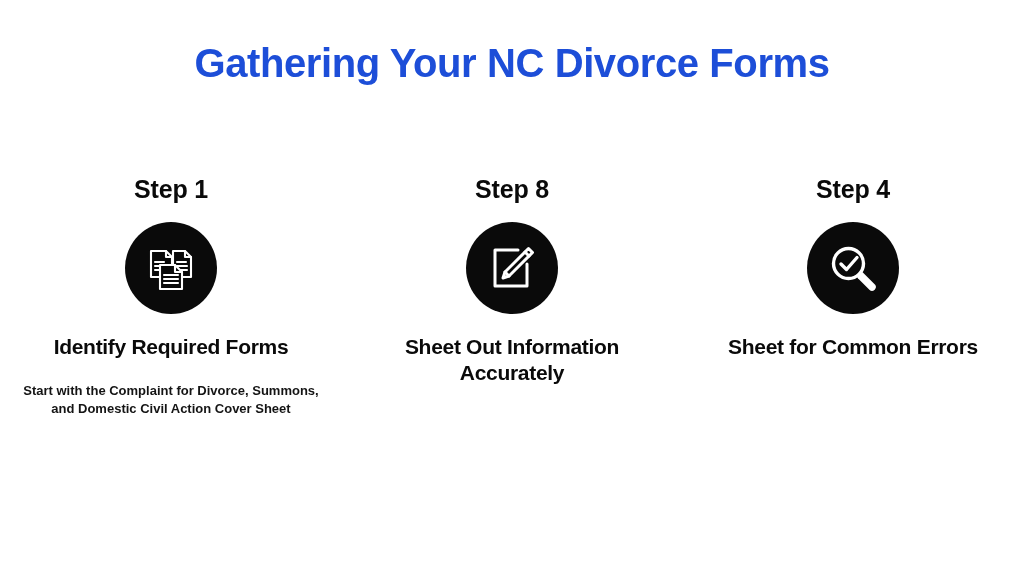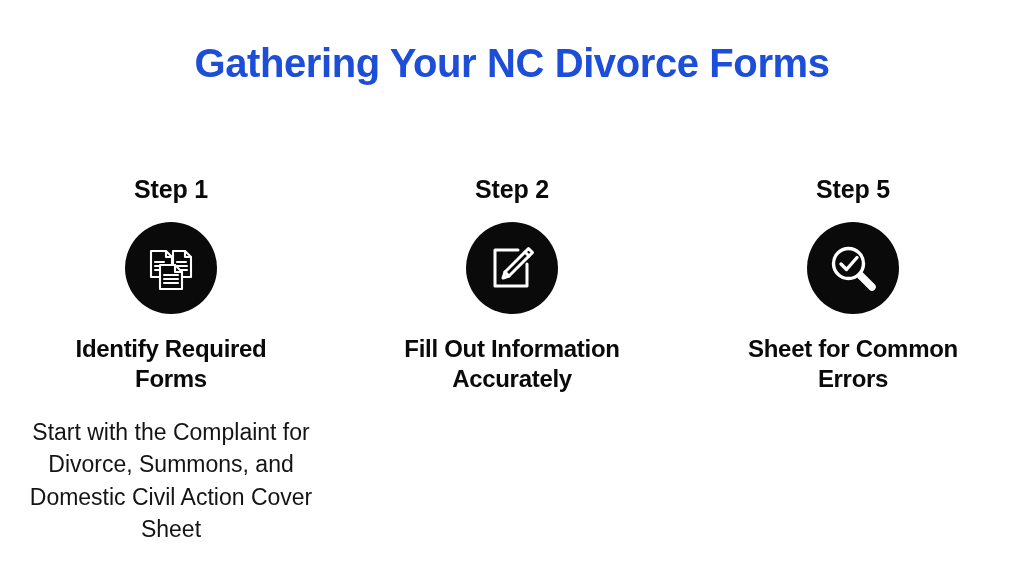--- a/index.html
+++ b/index.html
@@ -76,32 +76,32 @@
     align-items: center;
     justify-content: center;
     margin-bottom: 20px;
     flex: none;
   }
   .step-icon-badge svg {
     display: block;
   }
 
   .step-heading {
-    font-size: 24px;
+    font-size: 21px;
     font-weight: 700;
     letter-spacing: -0.3px;
     line-height: 1.25;
     color: #0a0a0a;
     margin: 0 0 22px 0;
     max-width: 300px;
   }
 
   .step-body {
-    font-size: 23px;
-    font-weight: 400;
+    font-size: 13px;
+    font-weight: 700;
     line-height: 1.42;
     color: #141414;
     margin: 0;
     max-width: 312px;
   }
 
   .step-col-1 .step-heading { max-width: 260px; }
   .step-col-1 .step-body { max-width: 300px; }
   .step-col-2 .step-heading { max-width: 290px; }
   .step-col-2 .step-body { max-width: 280px; }
@@ -138,43 +138,43 @@
           </svg>
         </span>
       </div>
 
       <div class="step-heading">Identify Required Forms</div>
 
       <p class="step-body">Start with the Complaint for Divorce, Summons, and Domestic Civil Action Cover Sheet</p>
     </div>
 
     <div class="step step-col-2">
-      <div class="step-label">Step 2</div>
+      <div class="step-label">Step 8</div>
 
       <div class="step-icon-badge">
         <span>
           <svg width="50" height="50" viewBox="0 0 50 50" fill="none" stroke="#ffffff" stroke-width="3" stroke-linecap="round" stroke-linejoin="round">
 
             <path d="M31 7 H8 V43 H40 V21"></path>
 
             <path d="M41.5 5.5 L45.5 9.5 L22 33 L16 35 L18 29 Z" fill="#0a0a0a"></path>
 
             <path d="M38 9 L42 13"></path>
 
             <path d="M18 29 L22 33"></path>
           </svg>
         </span>
       </div>
 
-      <div class="step-heading">Fill Out Information Accurately</div>
+      <div class="step-heading">Sheet Out Information Accurately</div>
 
     </div>
 
     <div class="step step-col-3">
-      <div class="step-label">Step 5</div>
+      <div class="step-label">Step 4</div>
 
       <div class="step-icon-badge">
         <span>
           <svg width="52" height="52" viewBox="0 0 52 52" fill="none" stroke="#ffffff" stroke-linecap="round" stroke-linejoin="round">
 
             <path d="M33.5 33.5 L45 45" stroke-width="7.5"></path>
 
             <circle cx="21.5" cy="21.5" r="15" stroke-width="3.4" fill="#0a0a0a"></circle>
 
             <path d="M14 22 L19.5 27.5 L30 15.5" stroke-width="3.4"></path>

